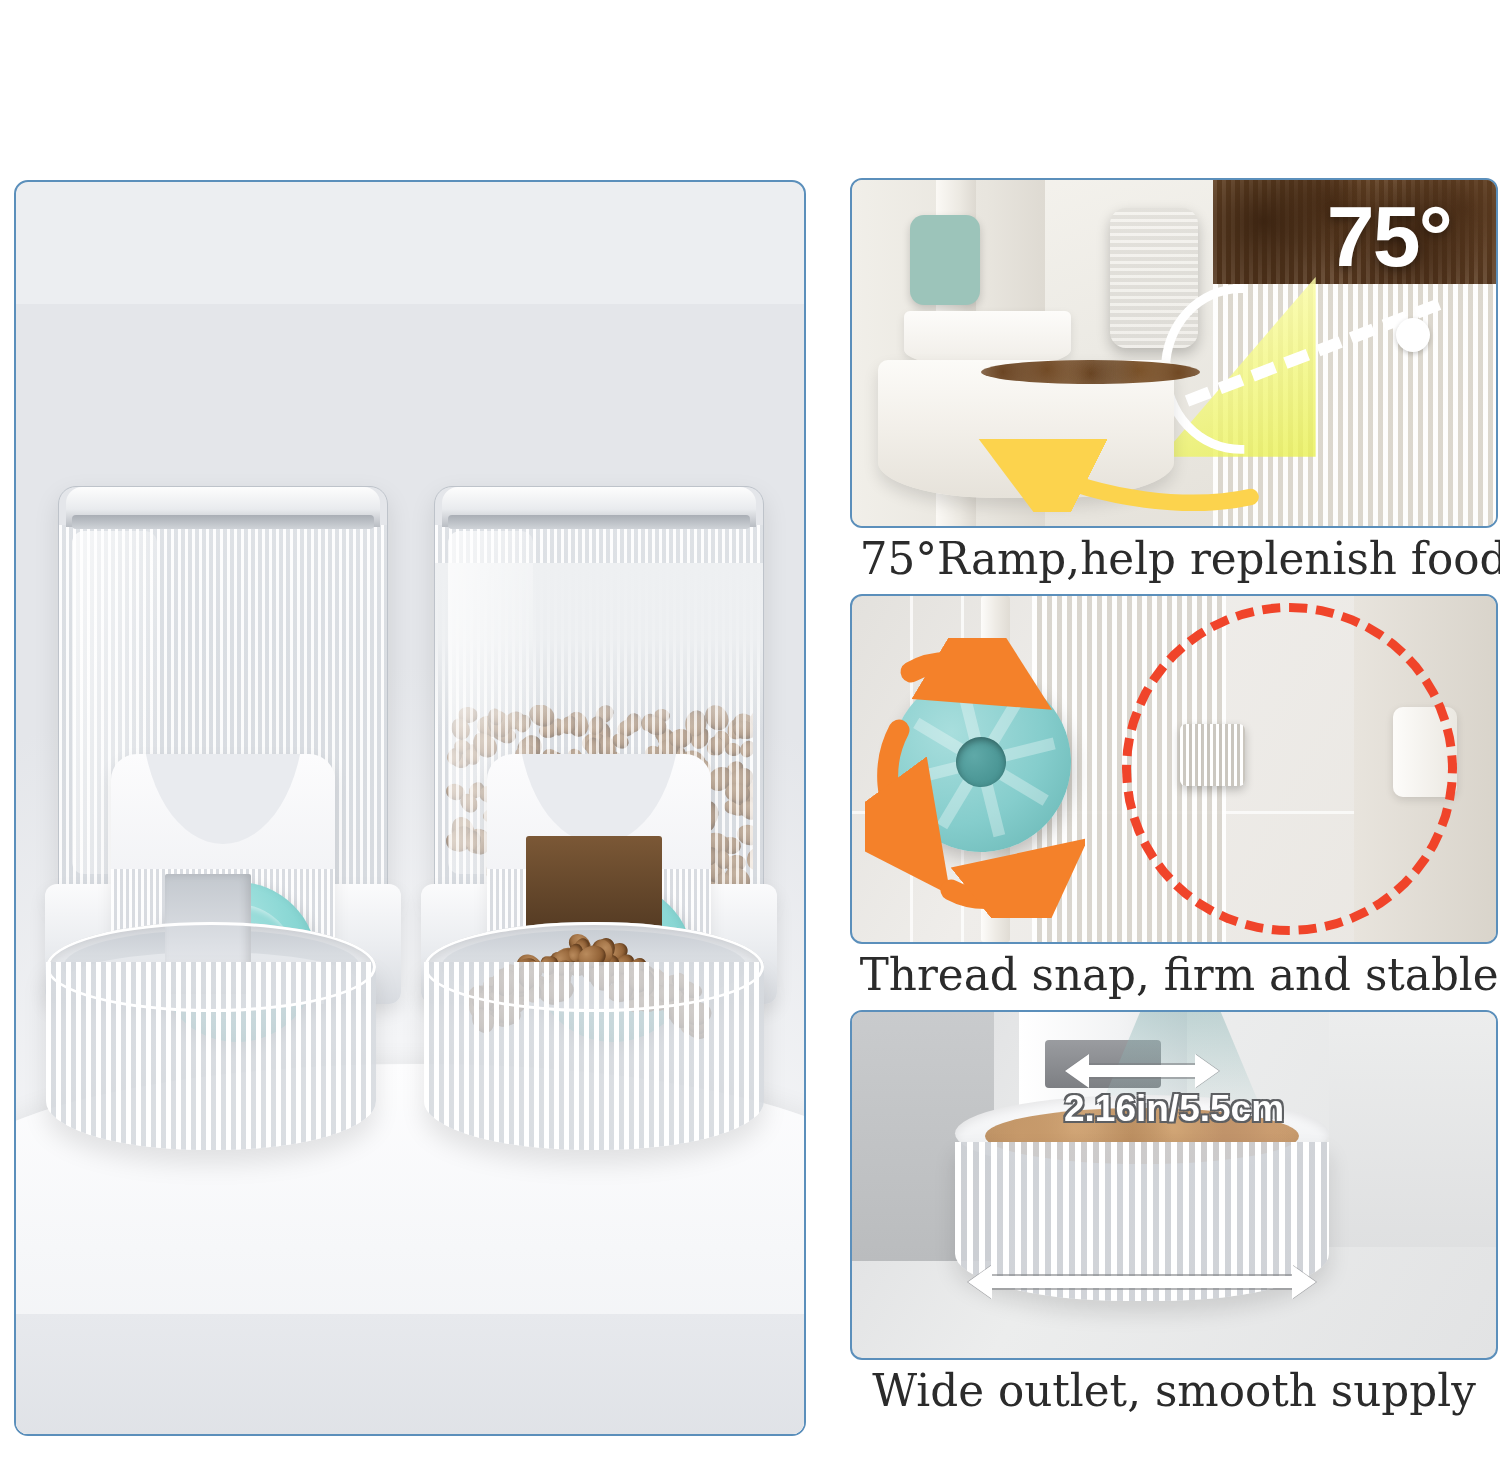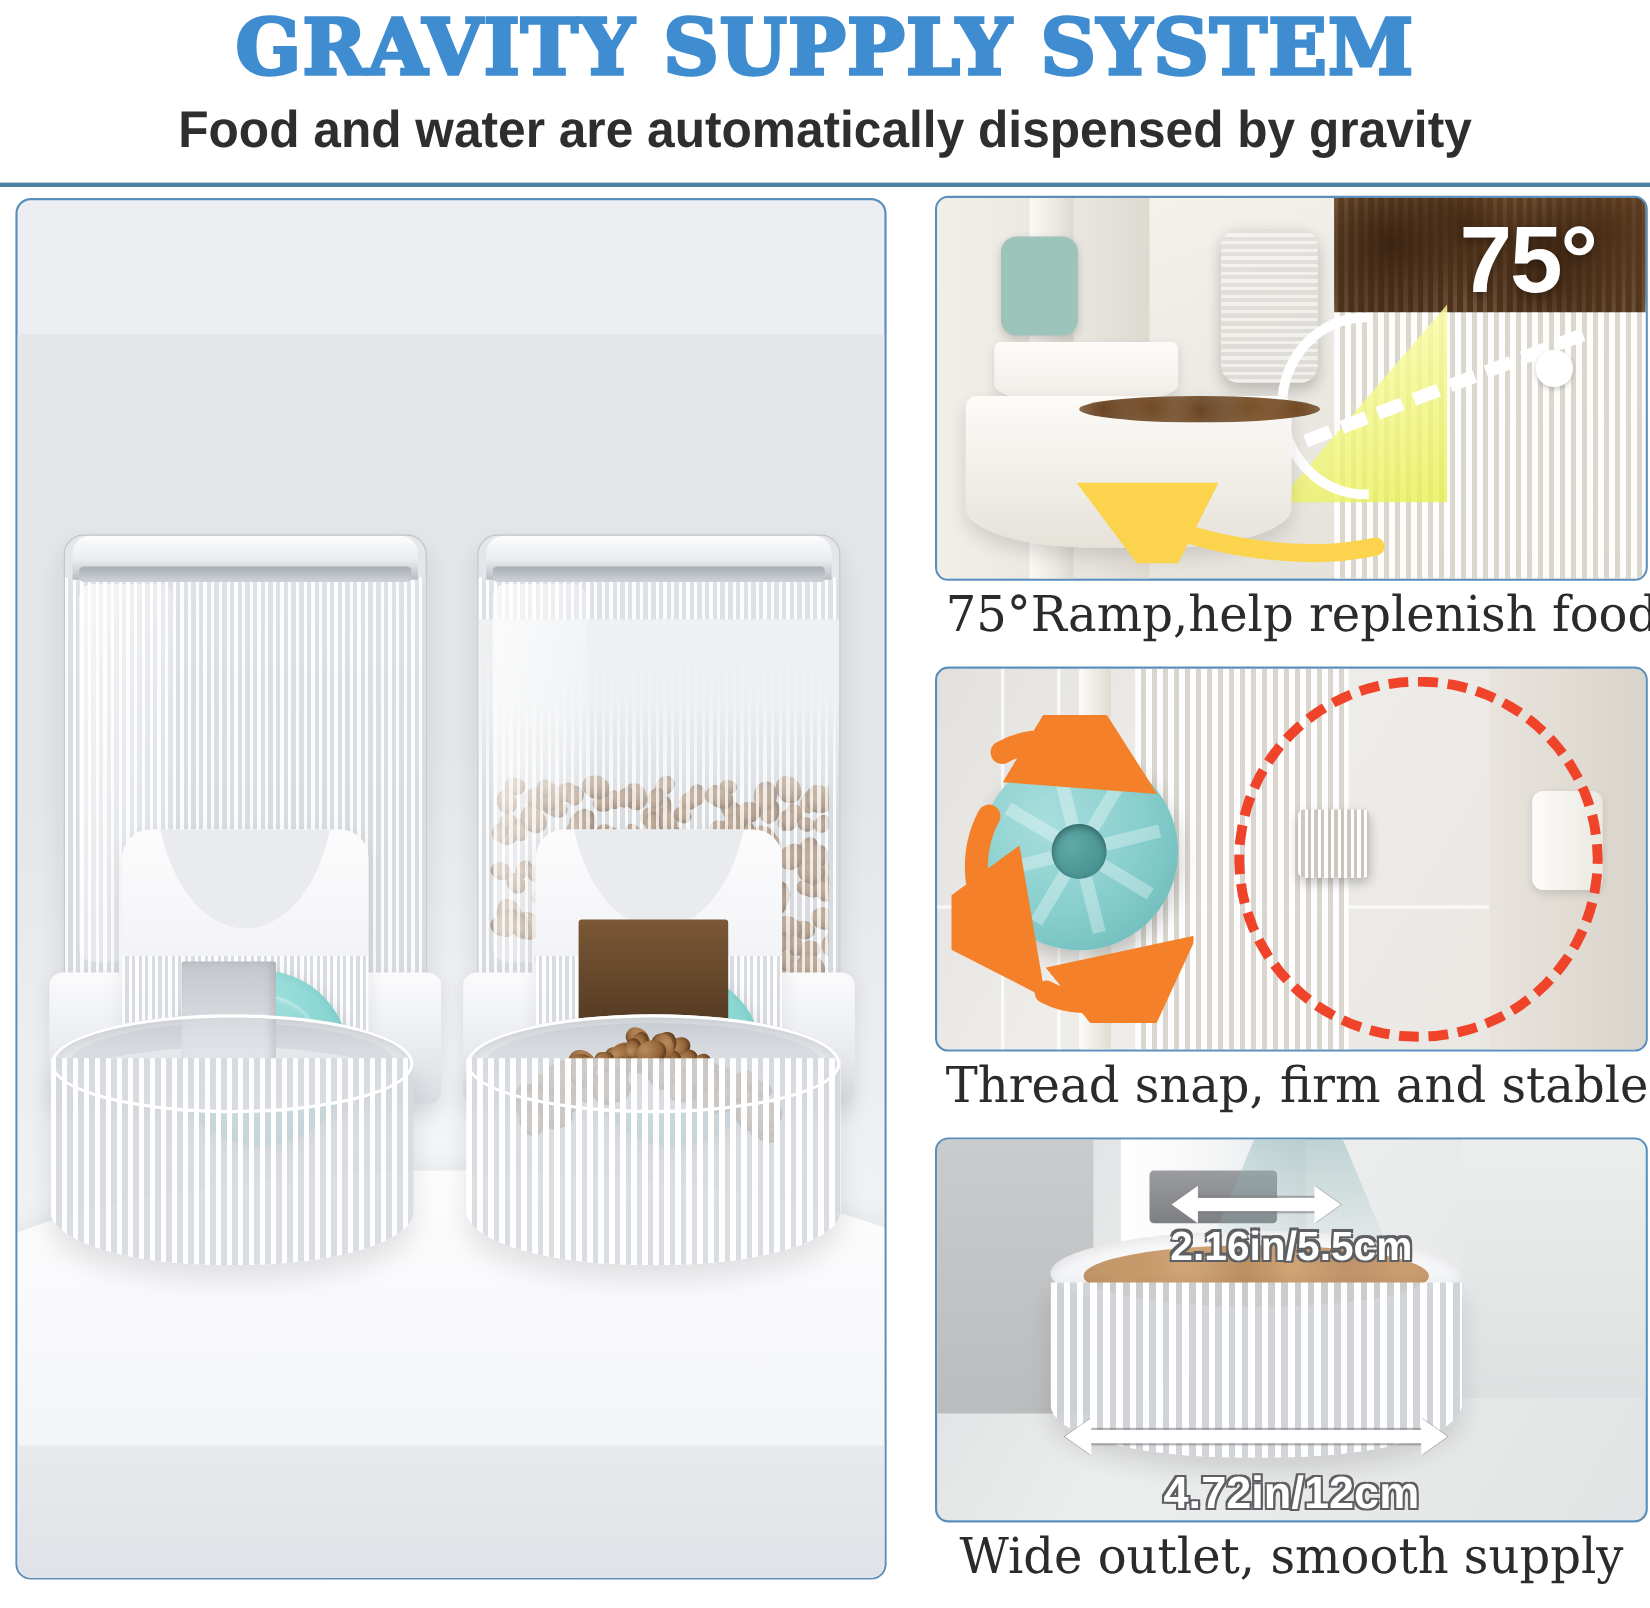--- a/index.html
+++ b/index.html
@@ -133,21 +133,21 @@
   .waterpool { position:absolute; left:6%; top:30px; width:88%; height:56px;
     border-radius:50%; background:linear-gradient(180deg,#e4e7eb,#f5f6f8); }
 
   .foodpile { position:absolute; left:10%; top:-6px; width:76%; height:110px;
     overflow:visible; }
   .foodchute { position:absolute; left:30%; top:-86px; width:40%; height:110px;
     background:linear-gradient(180deg,#7b5836 0%,#4e3620 100%); border-radius:3px; }
 
   
   .rcol { position:absolute; left:850px; top:178px; width:648px; }
-  .feat { position:relative; margin-bottom:16px; }
+  .feat { position:relative; margin-bottom:4px; }
   .feat-box { position:relative; border:2px solid #5b8fbb; border-radius:12px;
     overflow:hidden; background:#f2f3f5; }
   .feat-cap { font-family:"DejaVu Serif", serif; font-size:45px; color:#2b2b2b;
     text-align:center; line-height:62px; white-space:nowrap;
     transform:scaleX(0.97); }
 
   
   #feat1 .feat-box { height:350px;
     background:linear-gradient(160deg,#f6f4ef 0%,#eceae4 45%,#e2ded6 100%); }
   .f1-wall { position:absolute; left:0; top:0; width:30%; height:100%;
@@ -303,25 +303,20 @@
   .ab-left  { left:0;  border-right:24px solid #fff;
               filter:drop-shadow(-1px 0 0 rgba(120,122,126,.6)); }
   .ab-right { right:0; border-left:24px solid #fff;
               filter:drop-shadow(1px 0 0 rgba(120,122,126,.6)); }
 </style>
 </head>
 <body>
 
 <div id="root">
 
-  <div class="hdr">
-    <div class="hdr-title">GRAVITY SUPPLY SYSTEM</div>
-    <div class="hdr-sub">Food and water are automatically dispensed by gravity</div>
-    <div class="hdr-rule"></div>
-  </div>
 
   <div class="lpanel">
 
 
     <div class="lphoto">
 
       <div class="pedestal"></div>
       <div class="pedestal-face"></div>
 
       <div class="disp" style="left:42px; top:182px; width:330px; height:560px;">
@@ -847,19 +842,18 @@
           <div class="ab-head ab-left"></div>
           <div class="ab-head ab-right"></div>
         </div>
         <div class="meas meas-top">2.16in/5.5cm</div>
 
         <div class="arrowbar" style="left:18%; width:54%; top:78%;">
           <div class="ab-line"></div>
           <div class="ab-head ab-left"></div>
           <div class="ab-head ab-right"></div>
         </div>
-        <div class="meas meas-bot">4.72in/12cm</div>
       </div>
       <div class="feat-cap">Wide outlet, smooth supply</div>
     </div>
 
   </div>
 </div>
 
 </body></html>

